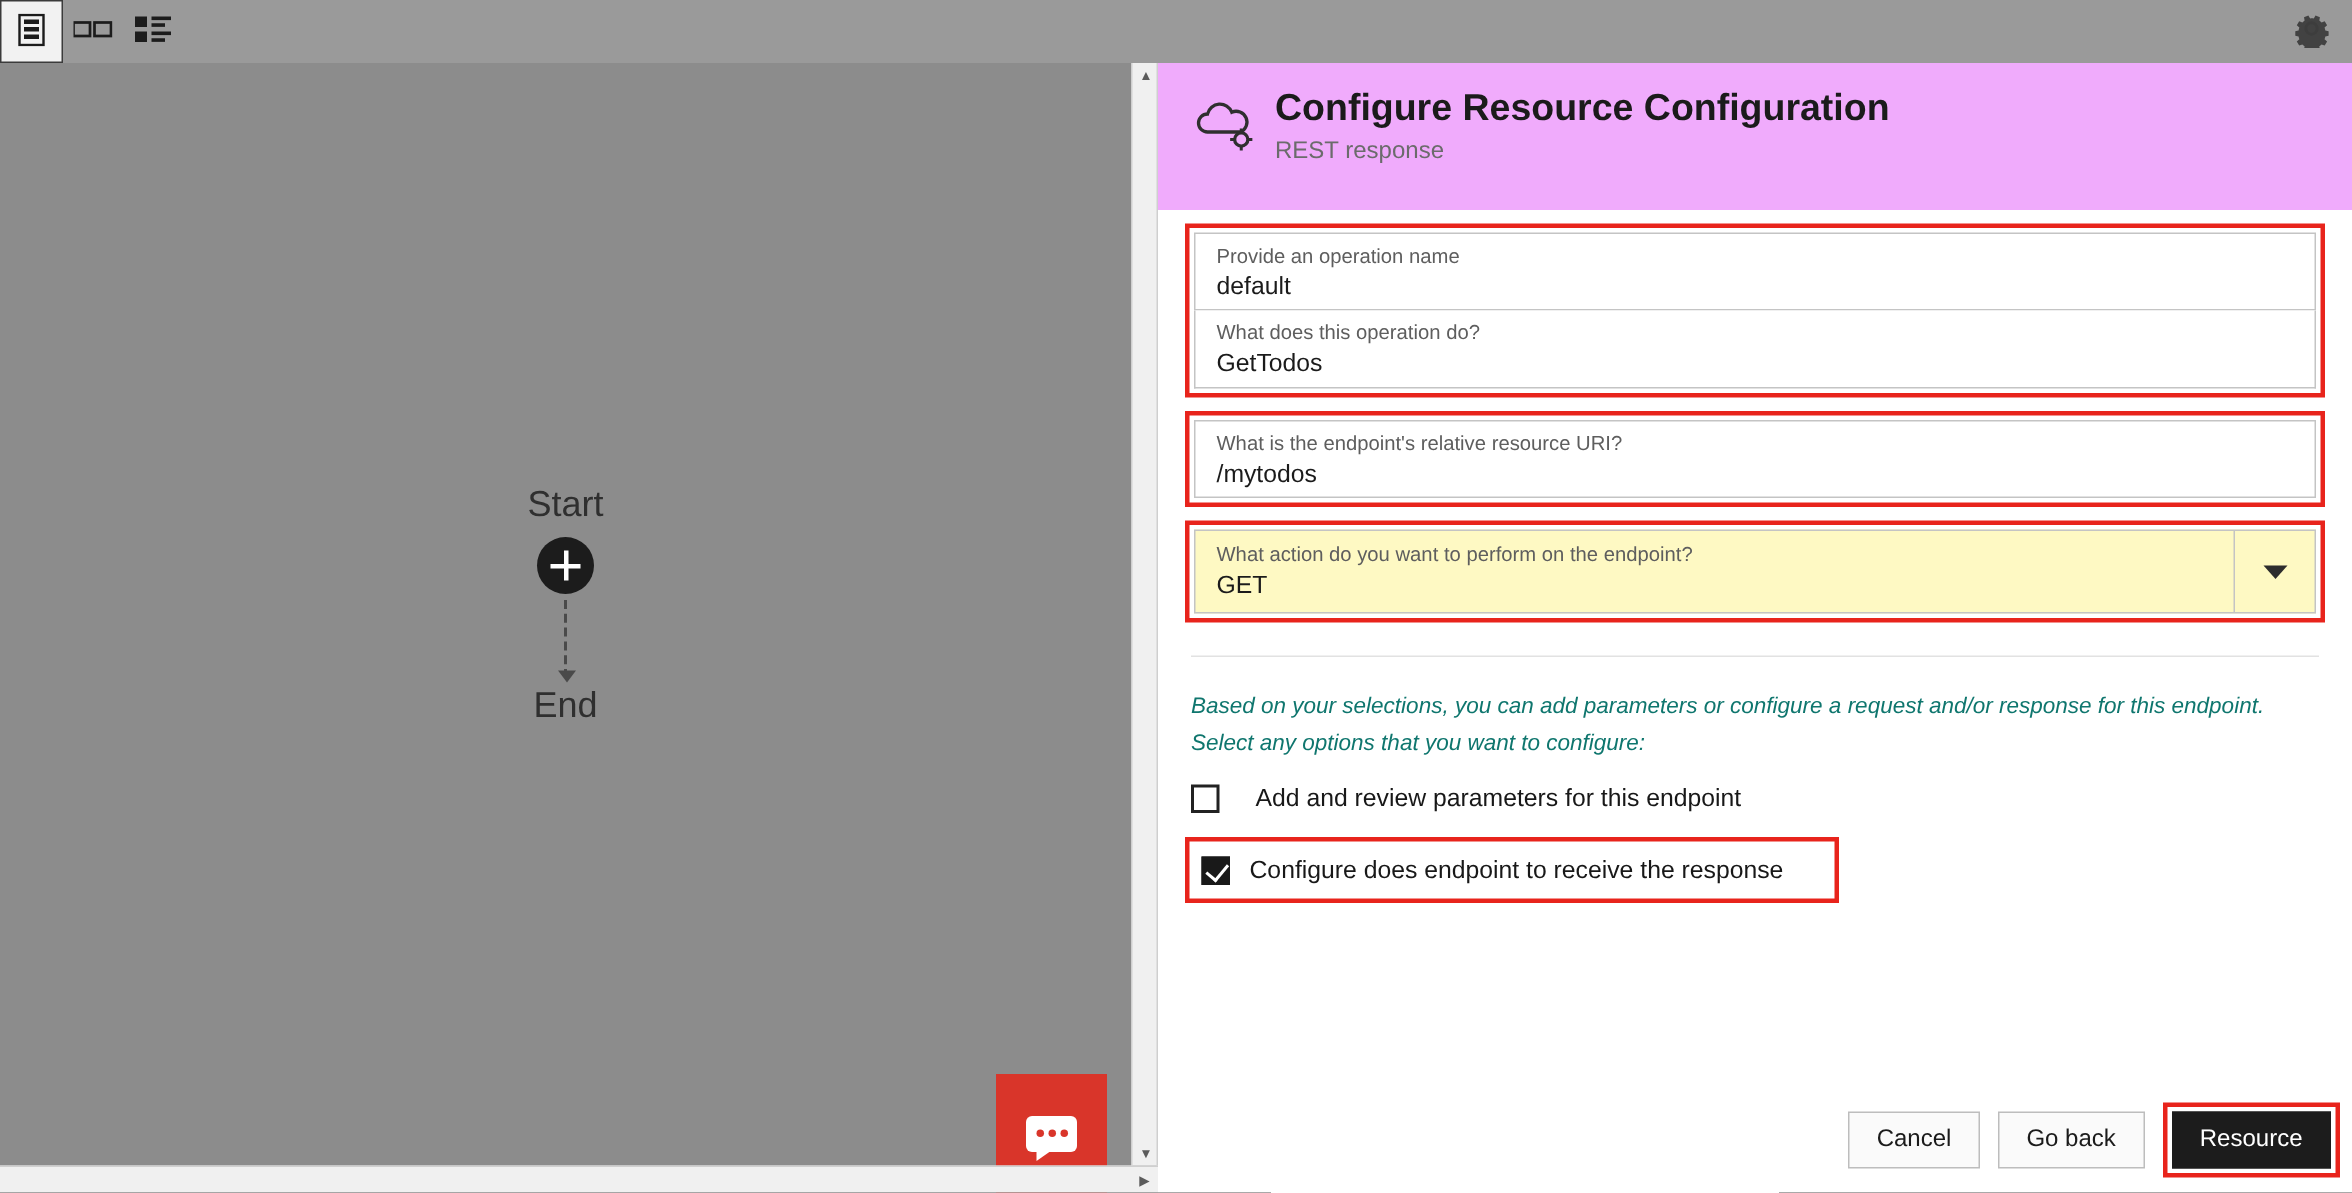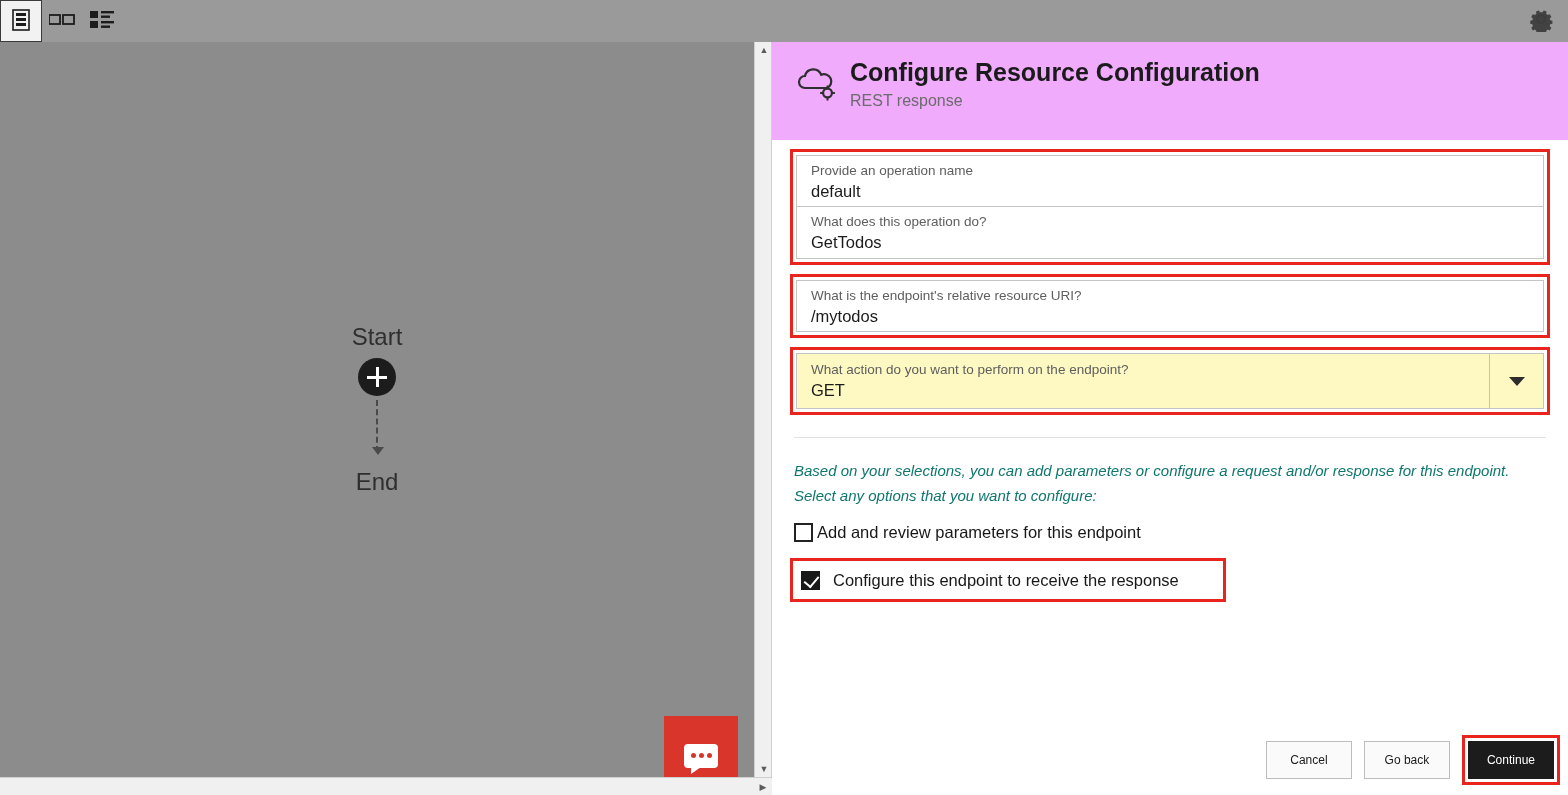--- a/index.html
+++ b/index.html
@@ -85,21 +85,21 @@
   }
   .connector::after {
     content: "";
     position: absolute;
     left: -6px; bottom: -3px;
     width: 0; height: 0;
     border-left: 6px solid transparent;
     border-right: 6px solid transparent;
     border-top: 8px solid #4a4a4a;
   }
-  .flow-end { margin-top: 15px; }
+  .flow-end { margin-top: 4px; }
 
   .chat-bubble-btn {
     position: absolute;
     left: 664px; top: 674px;
     width: 74px; height: 79px;
     background: #d9352a;
     display: flex; align-items: center; justify-content: center;
   }
   .chat-bubble {
     width: 34px; height: 24px;
@@ -246,21 +246,21 @@
     padding-left: 4px;
     font-size: 15px;
     color: #0f766e;
     line-height: 25px;
     font-style: italic;
   }
 
   .opt-row {
     display: flex;
     align-items: center;
-    gap: 4px;
+    gap: 24px;
     padding-left: 4px;
     height: 40px;
     margin-top: 4px;
   }
   .cb {
     width: 19px; height: 19px;
     border: 2px solid #222;
     background: #fff;
     flex: 0 0 auto;
     position: relative;
@@ -296,21 +296,21 @@
     position: absolute;
     right: 8px; bottom: 10px;
     display: flex;
     align-items: center;
     gap: 12px;
   }
   .btn {
     min-width: 86px;
     height: 38px;
     padding: 0 18px;
-    font-size: 12px;
+    font-size: 16px;
     border: 1px solid #bdbdbd;
     background: #fafafa;
     color: #1b1b1b;
     display: flex; align-items: center; justify-content: center;
   }
   .btn-primary {
     background: #1c1c1c;
     color: #ffffff;
     border: 1px solid #1c1c1c;
   }
@@ -454,25 +454,25 @@
     </div>
 
     <div class="opt-row">
       <span class="cb"></span>
       <span class="opt-label">Add and review parameters for this endpoint</span>
     </div>
 
 
     <div class="opt-hl">
       <span class="cb checked"></span>
-      <span class="opt-label">Configure this endpoint to receive the response</span>
+      <span class="opt-label">Configure does endpoint to receive the response</span>
     </div>
 
     <div class="panel-footer">
       <button class="btn">Cancel</button>
       <button class="btn">Go back</button>
       <span class="btn-hl">
-        <button class="btn btn-primary">Continue</button>
+        <button class="btn btn-primary">Resource</button>
       </span>
     </div>
 
   </div>
 </div>
 
 </body></html>

